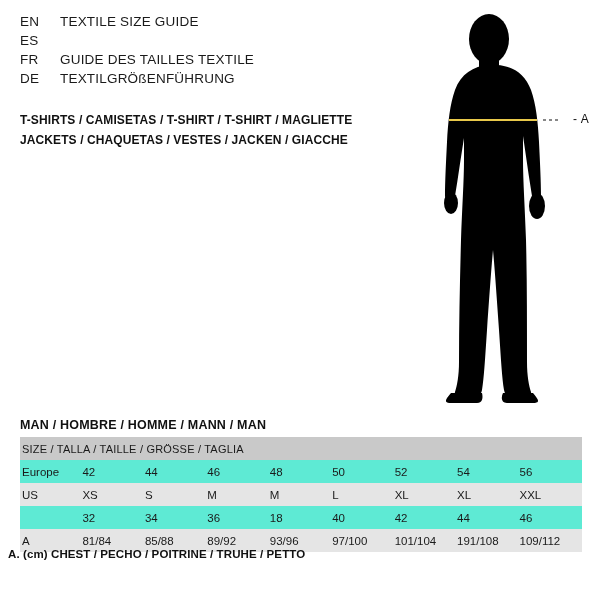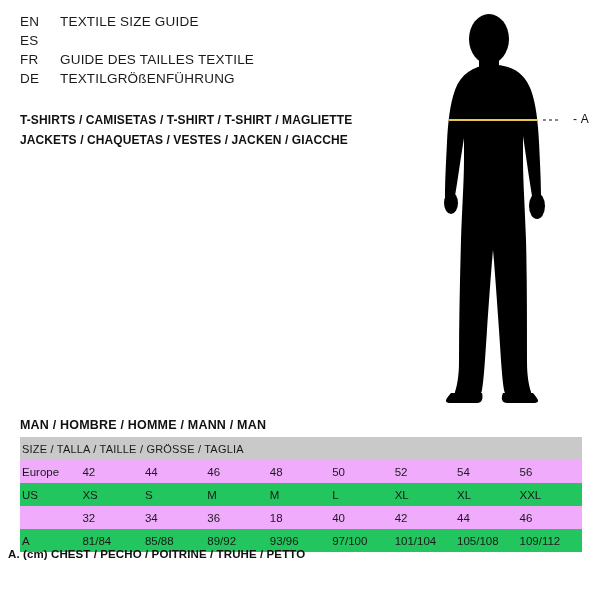--- a/index.html
+++ b/index.html
@@ -105,24 +105,24 @@
     vertical-align: middle;
     color: #1a1a1a;
   }
   .row-head td {
     background: #c9c9c9;
     font-weight: normal;
     font-size: 11px;
     letter-spacing: 0.2px;
   }
   .row-shade td {
-    background: #f0abfc;
+    background: #5eead4;
   }
   .row-plain td {
-    background: #22c55e;
+    background: #e5e5e5;
   }
   .col-label {
     width: 84px;
     padding-left: 2px !important;
   }
   .cell {
     text-align: left;
   }
   .footnote {
     position: absolute;
@@ -253,21 +253,21 @@
         <td class="cell">46</td>
       </tr>
       <tr class="row-plain">
         <td class="col-label">A</td>
         <td class="cell">81/84</td>
         <td class="cell">85/88</td>
         <td class="cell">89/92</td>
         <td class="cell">93/96</td>
         <td class="cell">97/100</td>
         <td class="cell">101/104</td>
-        <td class="cell">105/108</td>
+        <td class="cell">191/108</td>
         <td class="cell">109/112</td>
       </tr>
     </tbody>
       </table>
   </div>
 
   <div class="footnote">A. (cm) CHEST / PECHO / POITRINE / TRUHE / PETTO</div>
 
 </div>
 

